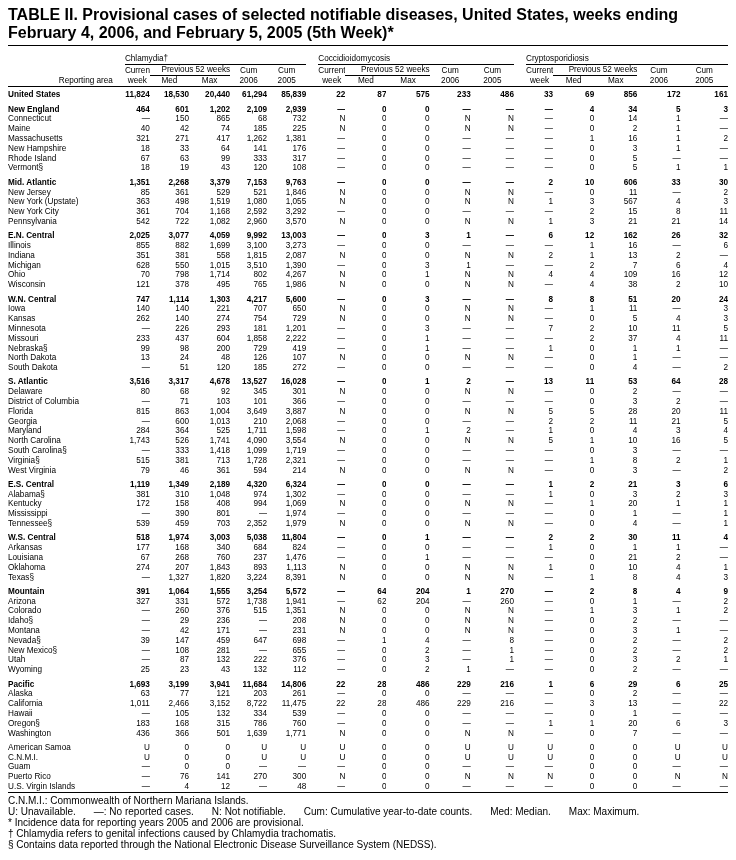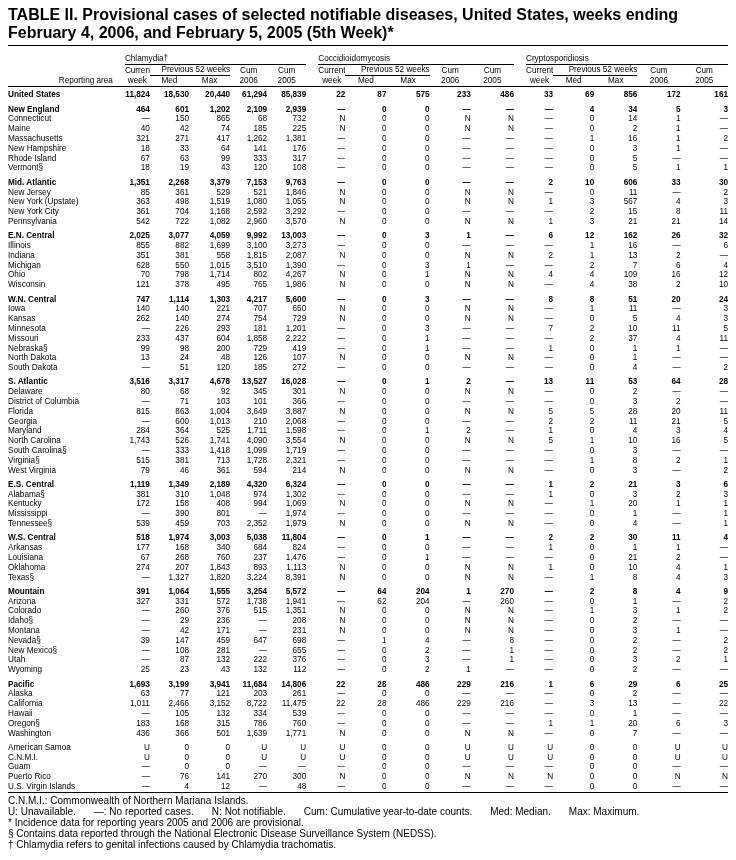--- a/index.html
+++ b/index.html
@@ -1334,15 +1334,15 @@
       </tr>
     </tbody>
   </table>
 
 <div class="fnotes">
   <div>C.N.M.I.: Commonwealth of Northern Mariana Islands.</div>
   <div class="legend">
     <span>U: Unavailable.</span><span>—: No reported cases.</span><span>N: Not notifiable.</span><span>Cum: Cumulative year-to-date counts.</span><span>Med: Median.</span><span>Max: Maximum.</span>
   </div>
   <div>* Incidence data for reporting years 2005 and 2006 are provisional.</div>
+  <div>† Chlamydia refers to genital infections caused by Chlamydia trachomatis.</div>
   <div>§ Contains data reported through the National Electronic Disease Surveillance System (NEDSS).</div>
-  <div>† Chlamydia refers to genital infections caused by Chlamydia trachomatis.</div>
 </div>
 
 </body></html>

